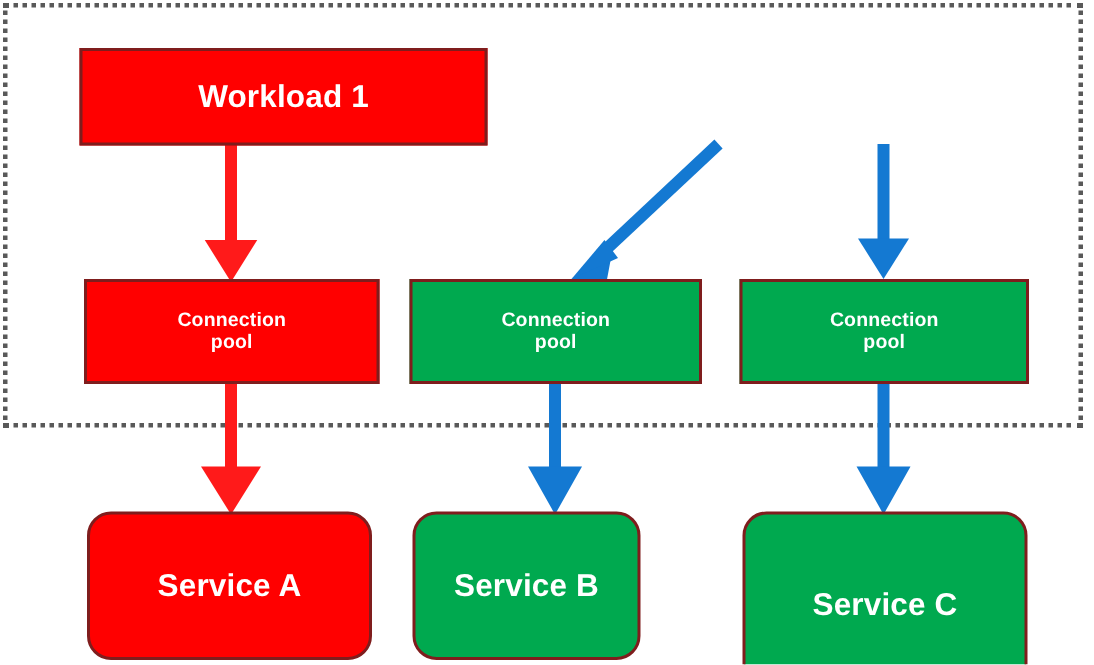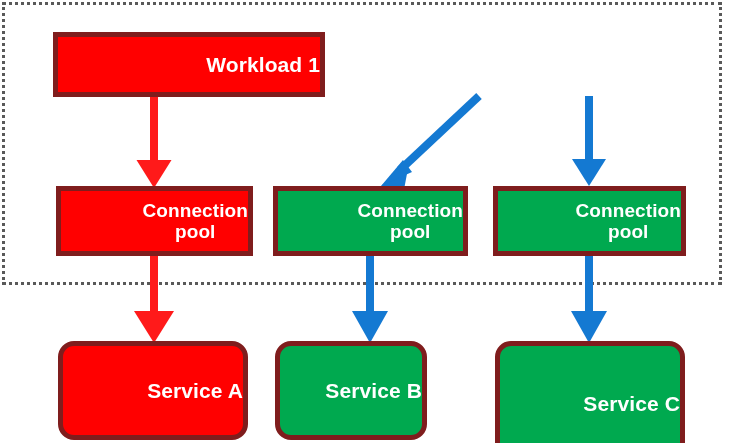--- a/index.html
+++ b/index.html
@@ -23,42 +23,42 @@
     width: 720px;
     height: 283px;
     box-sizing: border-box;
     border: 3px dotted #595959;
     background: transparent;
   }
   
   .node {
     position: absolute;
     box-sizing: border-box;
-    border: 5px solid #7f1d1d;
+    border: 2px solid #7f1d1d;
     display: flex;
     align-items: center;
-    justify-content: flex-end;
+    justify-content: center;
     text-align: center;
     color: #ffffff;
     line-height: 1.12;
     white-space: pre-line;
     z-index: 3;
   }
   .node.red   { background: #FF0000; }
   .node.green { background: #00A94F; }
   .node.rounded { border-radius: 16px; }
 
   .label {
     display: block;
     font-size: 21px;
     font-weight: 600;
     letter-spacing: 0.1px;
     white-space: pre-line;
   }
-  .label.small { font-size: 19px; }
+  .label.small { font-size: 13px; }
 
   
   #arrows {
     position: absolute;
     left: 0;
     top: 0;
     width: 729px;
     height: 443px;
     z-index: 2;
     pointer-events: none;

